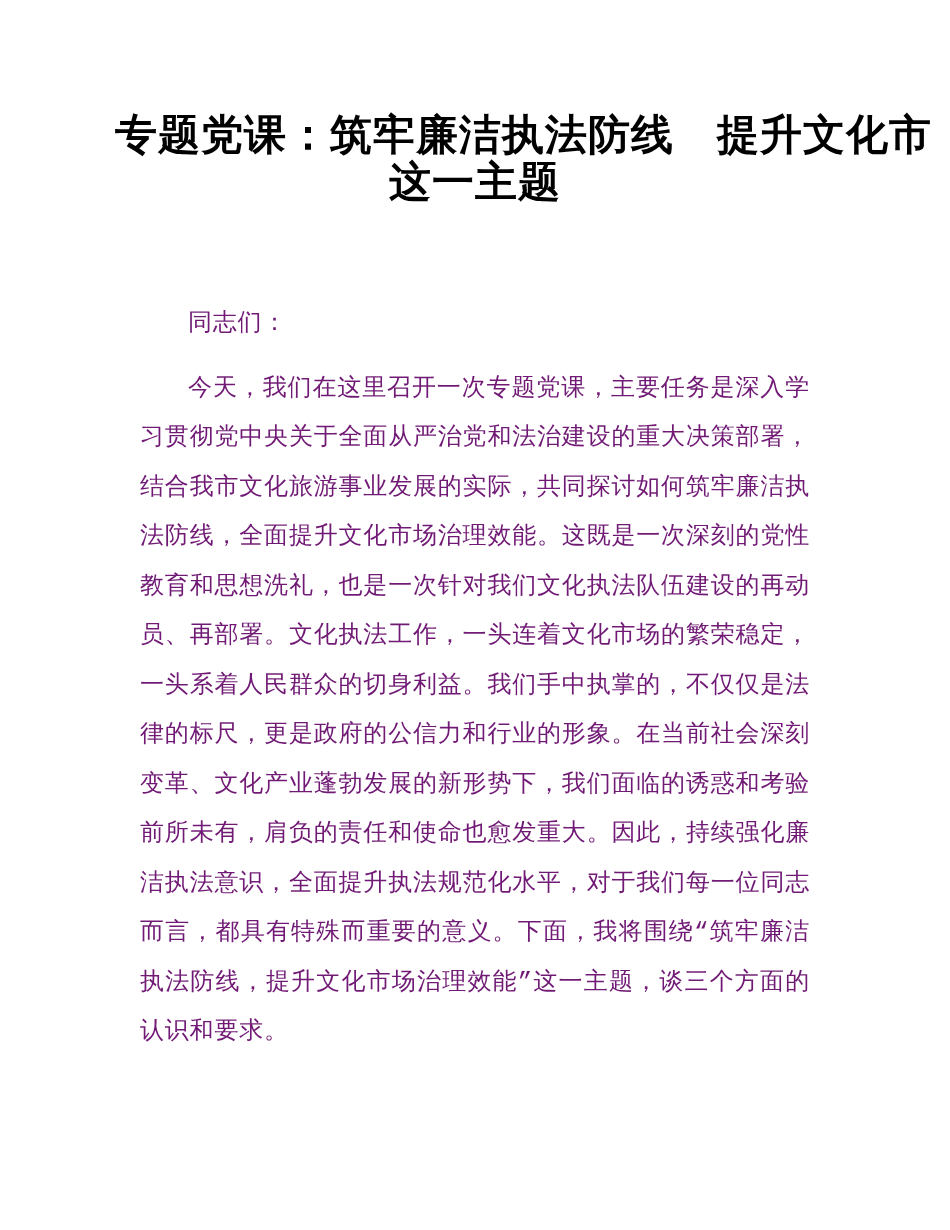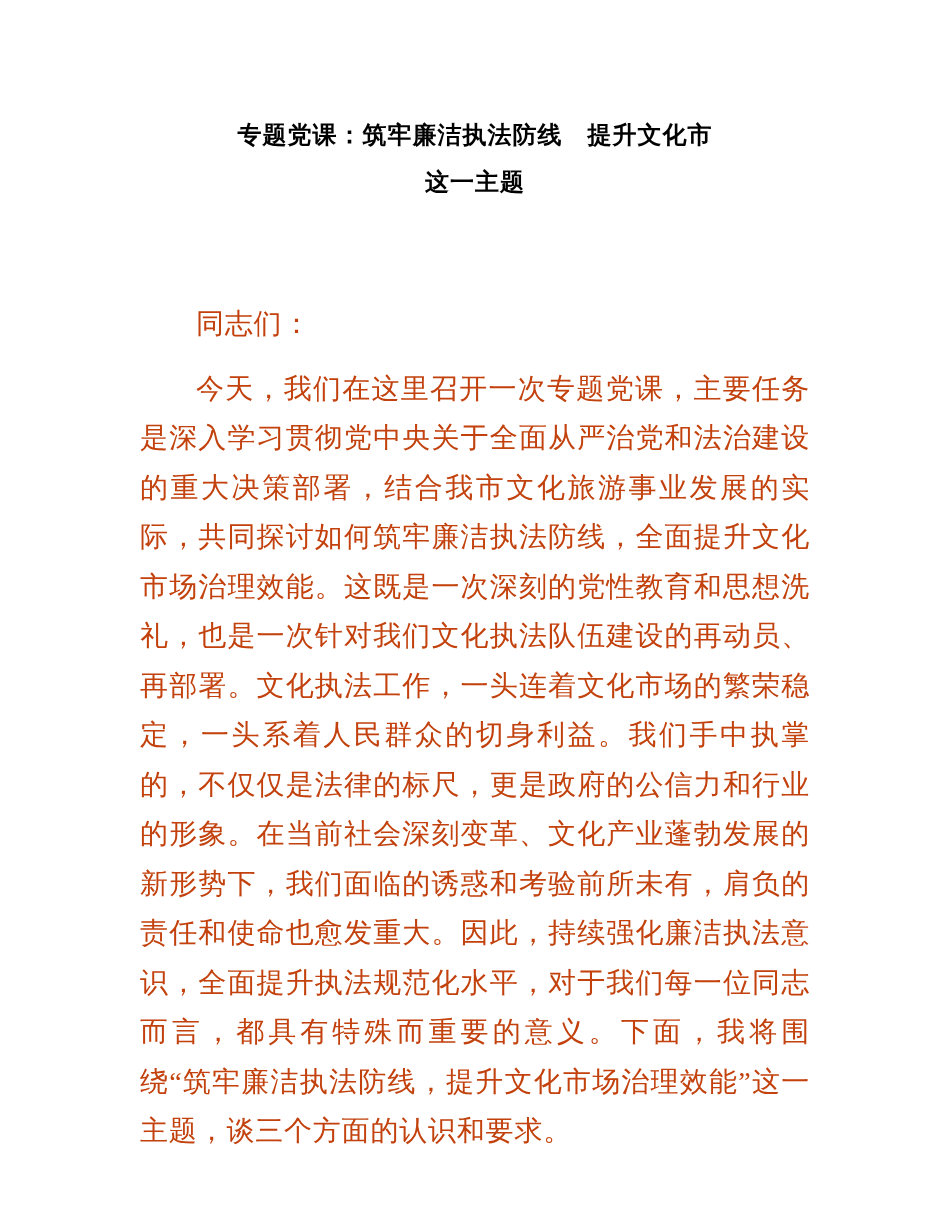--- a/index.html
+++ b/index.html
@@ -14,38 +14,39 @@
     background: #ffffff;
     overflow: hidden;
     font-family: "Liberation Serif", serif;
     color: #000000;
   }
   .title {
     margin: 0 auto;
     padding-top: 112px;
     width: 720px;
     text-align: center;
-    font-size: 24px;
+    font-size: 42px;
     font-weight: bold;
     line-height: 47px;
     letter-spacing: 1px;
     color: #000000;
   }
   .title-line {
     display: block;
     white-space: pre;
   }
   .content {
     width: 670px;
     margin: 93px 0 0 140px;
-    font-size: 28px;
+    font-size: 24px;
     line-height: 49.5px;
     letter-spacing: 0.8px;
     text-align: justify;
-    color: #c2410c;
+    color: #701a75;
+    font-family: Liberation Mono, monospace;
   }
   .content p {
     margin: 0 0 15px 0;
     text-indent: 2em;
   }
 </style>
 </head>
 <body>
 
 <div class="page">

